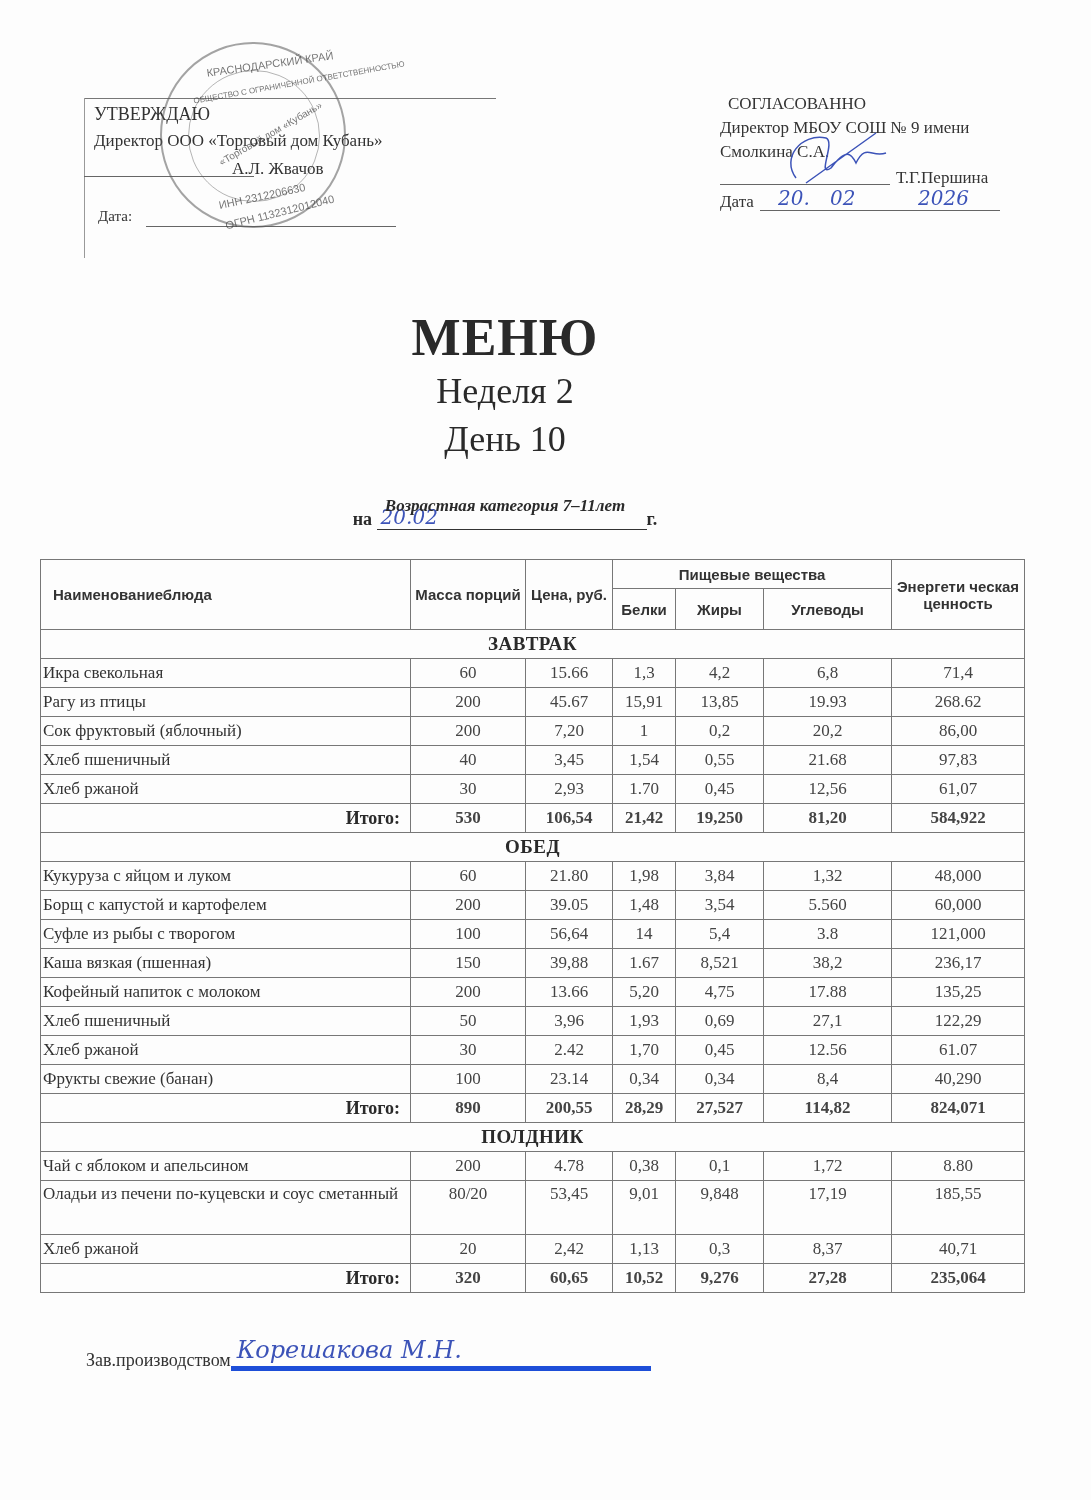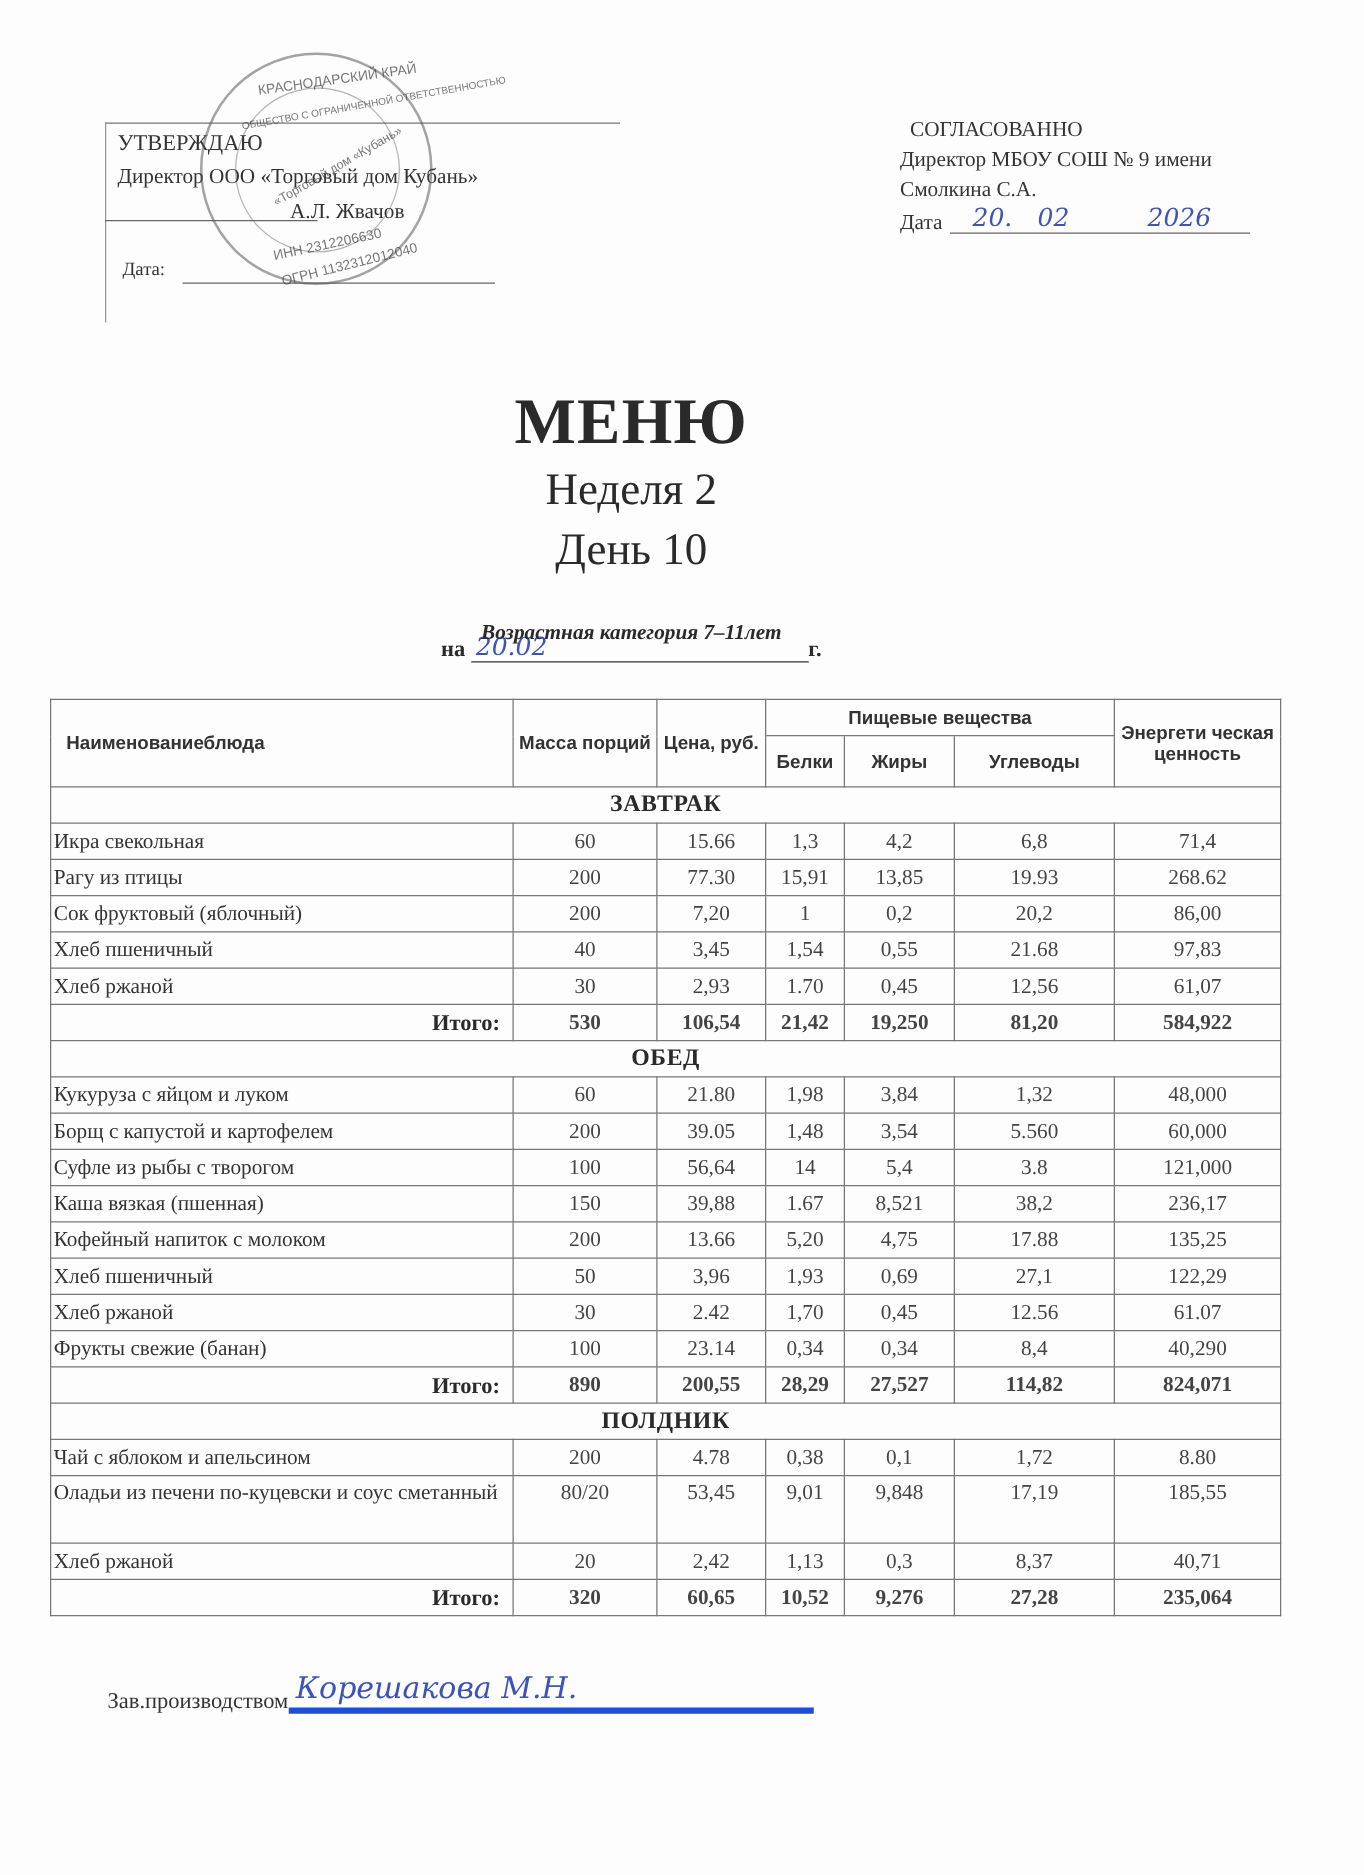--- a/index.html
+++ b/index.html
@@ -83,20 +83,27 @@
   <span class="st" style="left:30px; top:34px; font-size:8px; transform:rotate(-10deg);">ОБЩЕСТВО С ОГРАНИЧЕННОЙ ОТВЕТСТВЕННОСТЬЮ</span>
   <span class="st" style="left:50px; top:84px; font-size:10px; transform:rotate(-30deg);">«Торговый дом «Кубань»</span>
   <span class="st" style="left:56px; top:146px; transform:rotate(-12deg);">ИНН 2312206630</span>
   <span class="st" style="left:62px; top:162px; transform:rotate(-14deg);">ОГРН 1132312012040</span>
 </div>
 
 <div class="agree">
   <div style="padding-left:8px;">СОГЛАСОВАННО</div>
   <div>Директор  МБОУ СОШ № 9 имени</div>
   <div>Смолкина С.А.</div>
+  <div class="sigrow">
+    <div class="line"></div>
+    <svg style="position:absolute; left:56px; top:-36px;" width="130" height="64">
+      <path d="M20 50 C 5 30, 25 5, 50 10 C 60 14, 40 50, 55 40 C 70 20, 75 25, 80 35 C 90 15, 95 30, 110 25 M30 55 L 100 5" stroke="#3c53b8" stroke-width="1.5" fill="none"></path>
+    </svg>
+    <span class="name">Т.Г.Першина</span>
+  </div>
   <div class="daterow">
     <span class="lbl">Дата</span>
     <div class="line"></div>
     <span class="hand" style="left:58px;">20.</span>
     <span class="hand" style="left:110px;">02</span>
     <span class="hand" style="left:198px;">2026</span>
   </div>
 </div>
 
 <div class="title t-menu">МЕНЮ</div>
@@ -141,21 +148,21 @@
         <td class="num">60</td>
         <td class="num">15.66</td>
         <td class="num">1,3</td>
         <td class="num">4,2</td>
         <td class="num">6,8</td>
         <td class="num">71,4</td>
       </tr>
       <tr>
         <td class="dish">Рагу из птицы</td>
         <td class="num">200</td>
-        <td class="num">77.30</td>
+        <td class="num">45.67</td>
         <td class="num">15,91</td>
         <td class="num">13,85</td>
         <td class="num">19.93</td>
         <td class="num">268.62</td>
       </tr>
       <tr>
         <td class="dish">Сок фруктовый (яблочный)</td>
         <td class="num">200</td>
         <td class="num">7,20</td>
         <td class="num">1</td>

